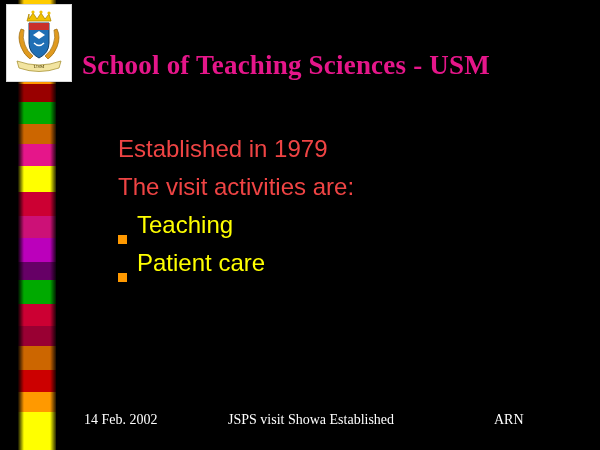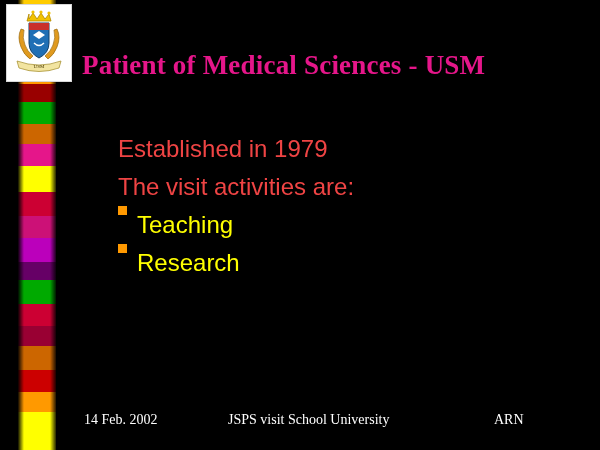--- a/index.html
+++ b/index.html
@@ -84,21 +84,21 @@
     width: 430px;
   }
   .line {
     color: #ef4444;
     font-size: 24px;
     line-height: 38px;
     white-space: nowrap;
   }
   .bullet-line {
     display: flex;
-    align-items: flex-start;
+    align-items: flex-end;
     line-height: 38px;
   }
   .bullet-sq {
     width: 9px;
     height: 9px;
     background: #ff9900;
     margin-right: 10px;
     flex: 0 0 auto;
   }
   .bullet-text {
@@ -165,34 +165,34 @@
       <path d="M22 18 L42 18 L42 38 q0 10 -10 15 q-10 -5 -10 -15 Z" fill="#1f6fb5" stroke="#11406b" stroke-width="1"></path>
       <path d="M22 18 L42 18 L42 25 L22 25 Z" fill="#c9302c"></path>
       <path d="M26 30 l6 -4 l6 4 l-6 4 z" fill="#ffffff"></path>
       <path d="M27 38 q5 5 10 0" fill="none" stroke="#ffffff" stroke-width="1.4"></path>
 
       <path d="M10 56 q22 8 44 0 l-2 7 q-20 7 -40 0 z" fill="#f2e4a0" stroke="#a99436" stroke-width="0.8"></path>
       <text x="32" y="63" font-family="Liberation Serif, serif" font-size="5" fill="#4a3a00" text-anchor="middle">USM</text>
     </svg>
   </div>
 
-  <div id="title">Patient of Medical Sciences - USM</div>
+  <div id="title">School of Teaching Sciences - USM</div>
 
   <div id="body-block">
     <div class="line">Established in 1979</div>
     <div class="line">The visit activities are:</div>
     <div class="bullet-line">
       <span class="bullet-sq"></span>
       <span class="bullet-text">Teaching</span>
     </div>
     <div class="bullet-line">
       <span class="bullet-sq"></span>
-      <span class="bullet-text">Research</span>
+      <span class="bullet-text">Patient care</span>
     </div>
   </div>
 
   <div id="footer">
     <span class="f-date">14 Feb. 2002</span>
-    <span class="f-center">JSPS visit School University</span>
+    <span class="f-center">JSPS visit Showa Established</span>
     <span class="f-right">ARN</span>
   </div>
 
 </div>
 
 </body></html>

